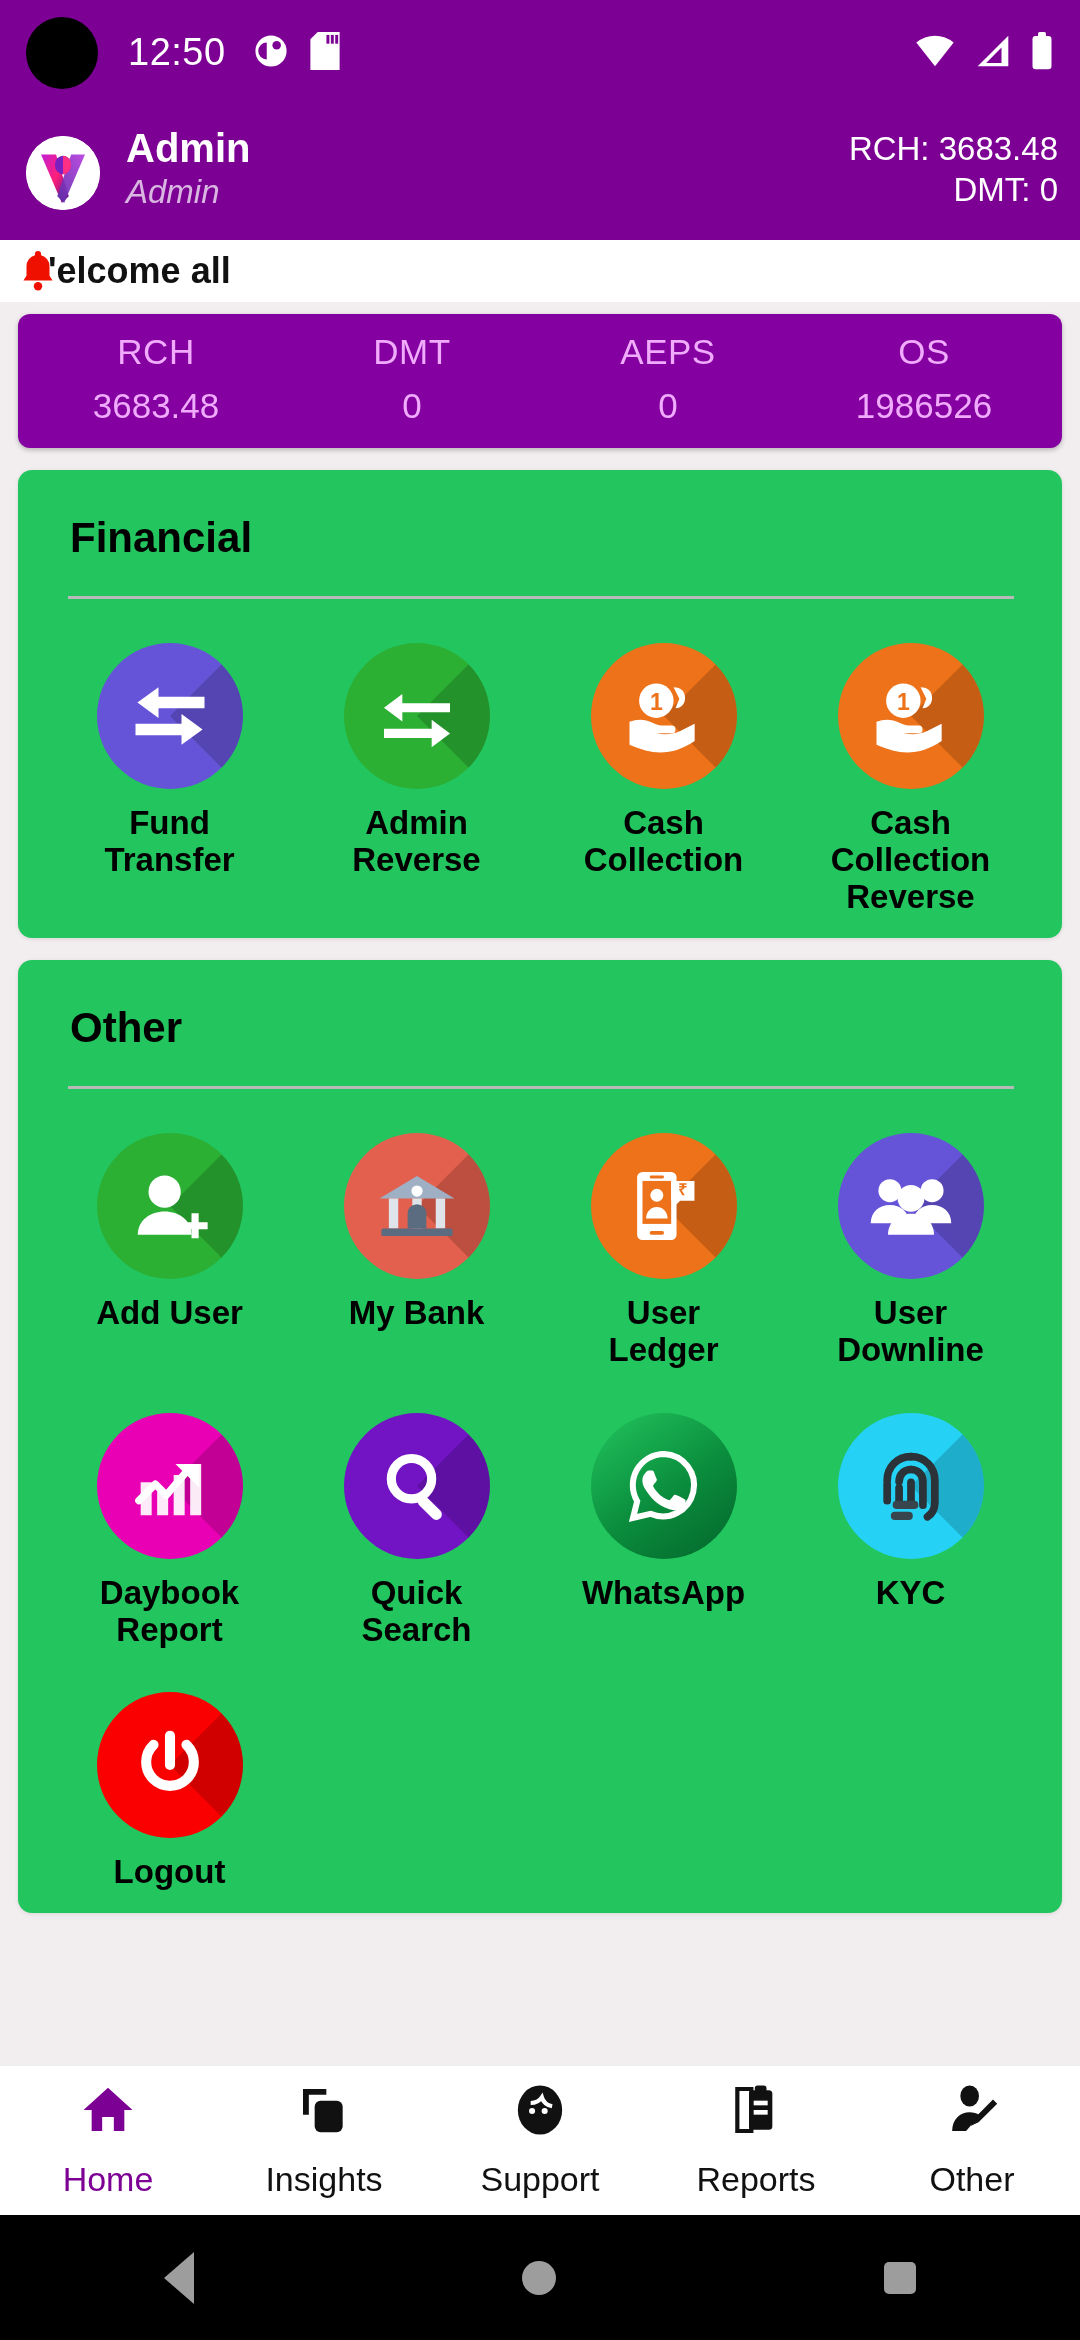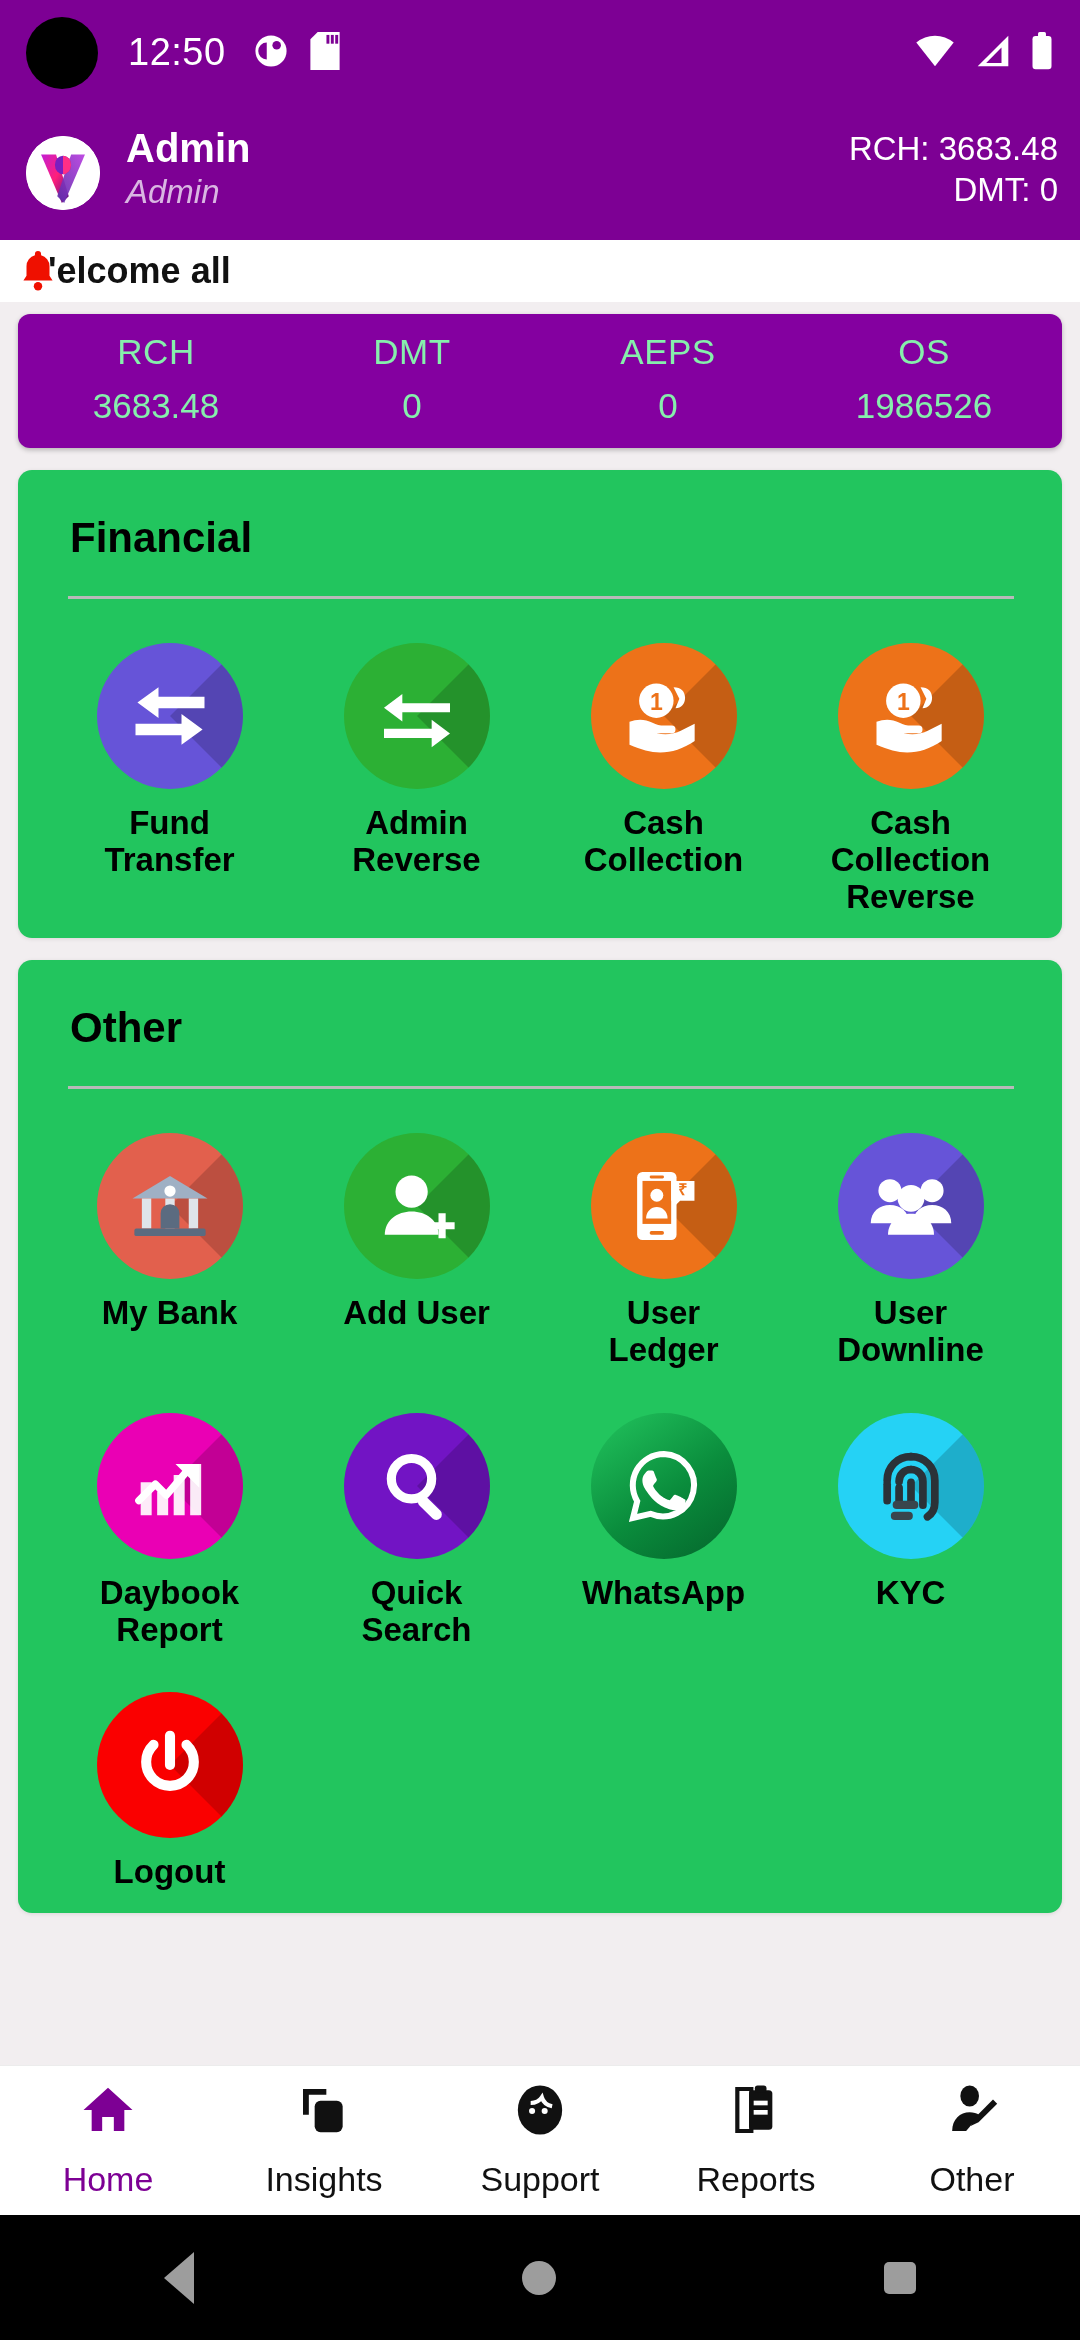--- a/index.html
+++ b/index.html
@@ -46,21 +46,21 @@
   .ticker-text {
     font-size:36px; font-weight:700; color:#111; margin-left:-6px; white-space:nowrap;
   }
 
   
   .scroll { flex:1 1 auto; overflow:hidden; background:#f2eef0; position:relative; }
 
   
   .stats-wrap { padding:12px 18px 0 18px; }
   .stats {
-    background:#8400a0; border-radius:12px; color:#86efac;
+    background:#8400a0; border-radius:12px; color:#f0abfc;
     display:flex; padding:18px 10px 22px 10px;
     box-shadow:0 2px 5px rgba(0,0,0,.25);
   }
   .stat { flex:1; text-align:center; }
   .stat-label { font-size:35px; font-weight:400; letter-spacing:.5px; }
   .stat-value { font-size:35px; font-weight:400; margin-top:14px; }
 
   
   .card {
     background:#22c55e; border-radius:14px; margin:22px 18px 0 18px;
@@ -275,45 +275,45 @@
 
       </div>
     </div>
 
     <div class="card">
       <div class="card-title">Other</div>
       <div class="card-rule"></div>
       <div class="grid">
 
         <div class="cell">
+          <div class="circle" style="background:#2cb034">
+            <div class="shadow"></div>
+            <svg width="86" height="86" viewBox="0 0 48 48">
+              <circle cx="21" cy="16" r="9" fill="#fff"></circle>
+              <path d="M6 40c0-8 7-13 15-13s15 5 15 13z" fill="#fff"></path>
+              <path d="M36 28h4v5h5v4h-5v5h-4v-5h-5v-4h5z" fill="#fff"></path>
+            </svg>
+          </div>
+          <div class="cell-label">Add User</div>
+        </div>
+
+        <div class="cell">
           <div class="circle" style="background:#e2604d">
             <div class="shadow"></div>
             <svg width="90" height="90" viewBox="0 0 48 48">
               <path d="M24 8 44 20H4z" fill="#9fb0c4"></path>
               <circle cx="24" cy="16" r="3" fill="#fff"></circle>
               <rect x="9" y="20" width="5" height="16" fill="#dfe4ea"></rect>
               <rect x="21.5" y="20" width="5" height="16" fill="#dfe4ea"></rect>
               <rect x="34" y="20" width="5" height="16" fill="#dfe4ea"></rect>
               <path d="M19 36v-8a5 5 0 0 1 10 0v8z" fill="#5b6b80"></path>
               <rect x="5" y="36" width="38" height="4" rx="1" fill="#5b6b80"></rect>
             </svg>
           </div>
           <div class="cell-label">My Bank</div>
-        </div>
-
-        <div class="cell">
-          <div class="circle" style="background:#2cb034">
-            <div class="shadow"></div>
-            <svg width="86" height="86" viewBox="0 0 48 48">
-              <circle cx="21" cy="16" r="9" fill="#fff"></circle>
-              <path d="M6 40c0-8 7-13 15-13s15 5 15 13z" fill="#fff"></path>
-              <path d="M36 28h4v5h5v4h-5v5h-4v-5h-5v-4h5z" fill="#fff"></path>
-            </svg>
-          </div>
-          <div class="cell-label">Add User</div>
         </div>
 
         <div class="cell">
           <div class="circle" style="background:#ed7219">
             <div class="shadow"></div>
             <svg width="86" height="86" viewBox="0 0 48 48">
               <rect x="9" y="5" width="22" height="38" rx="3" fill="#fff"></rect>
               <rect x="12" y="10" width="16" height="24" fill="#ed7219"></rect>
               <rect x="16" y="7" width="8" height="1.6" rx=".8" fill="#ed7219"></rect>
               <rect x="16" y="38" width="8" height="2" rx="1" fill="#ed7219"></rect>

